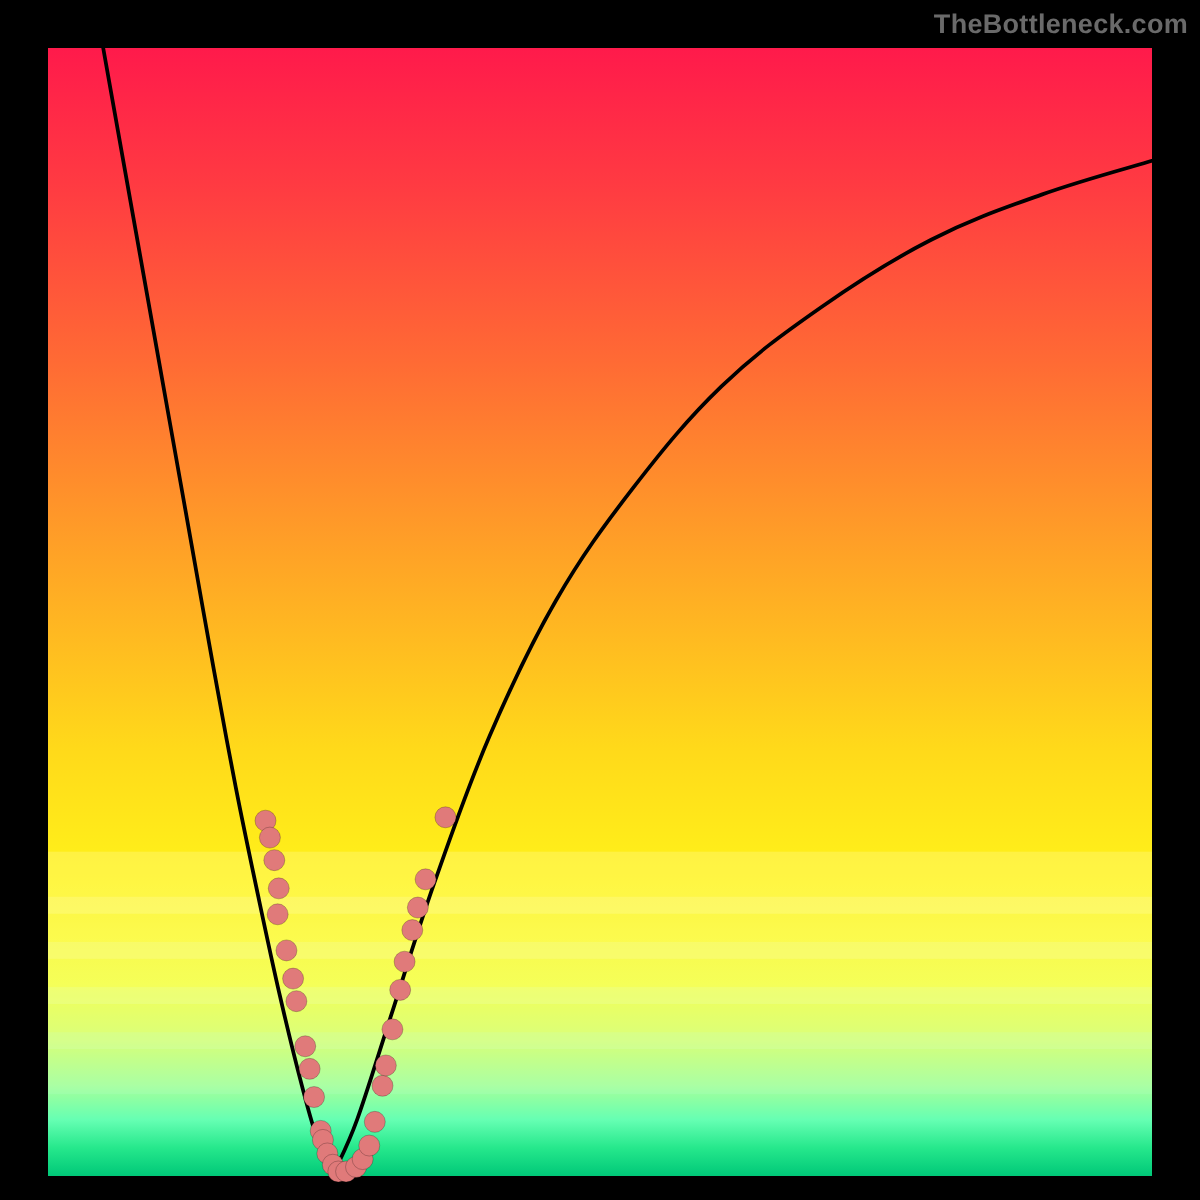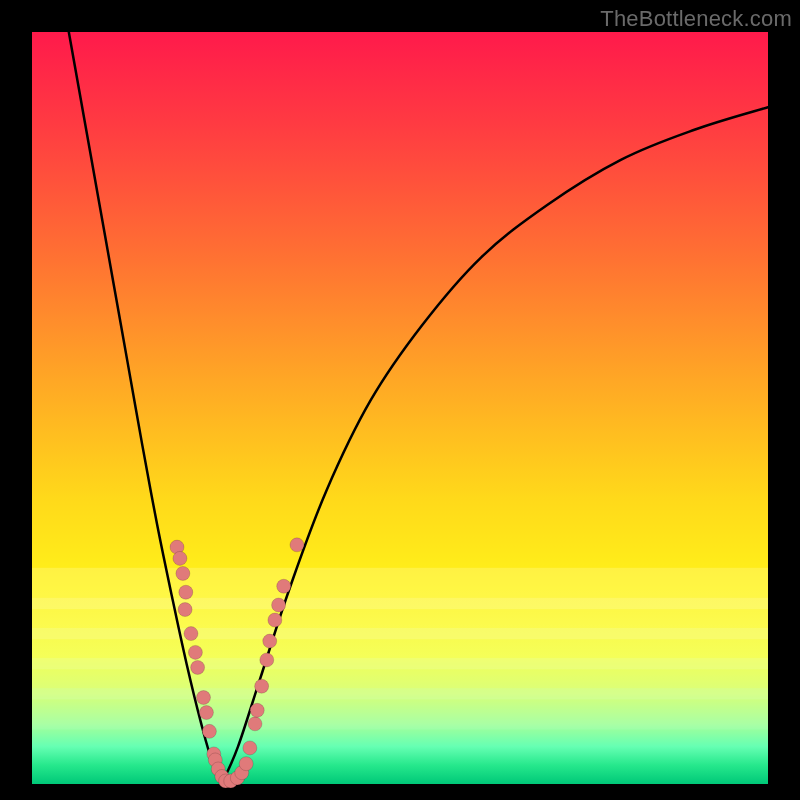--- a/index.html
+++ b/index.html
@@ -15,22 +15,22 @@
     position: relative;
     width: 800px;
     height: 800px;
     background: #000;
   }
   .watermark {
     position: absolute;
     top: 6px;
     right: 8px;
     color: #6a6a6a;
-    font-size: 22px;
-    font-weight: 400;
+    font-size: 18px;
+    font-weight: 700;
     letter-spacing: 0.2px;
     z-index: 10;
   }
   svg {
     display: block;
     position: absolute;
     top: 0;
     left: 0;
   }
 </style>

